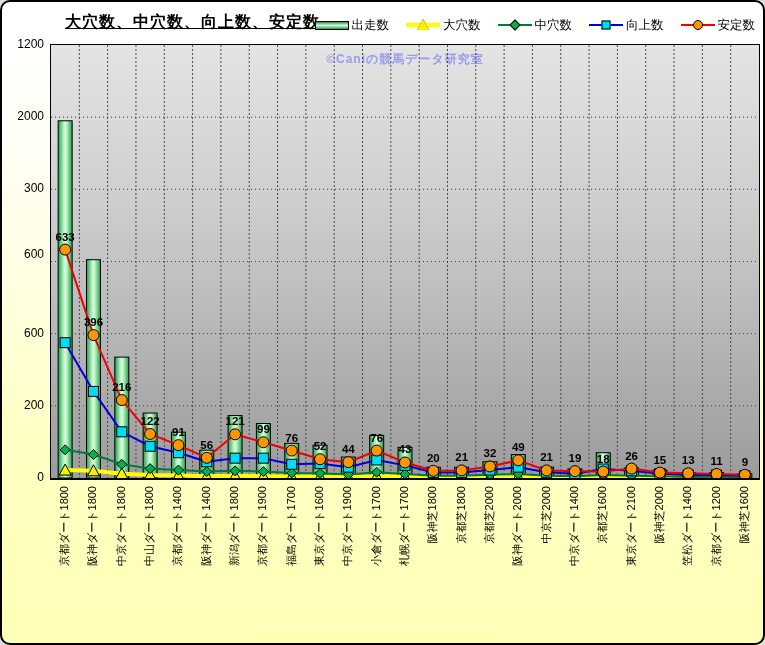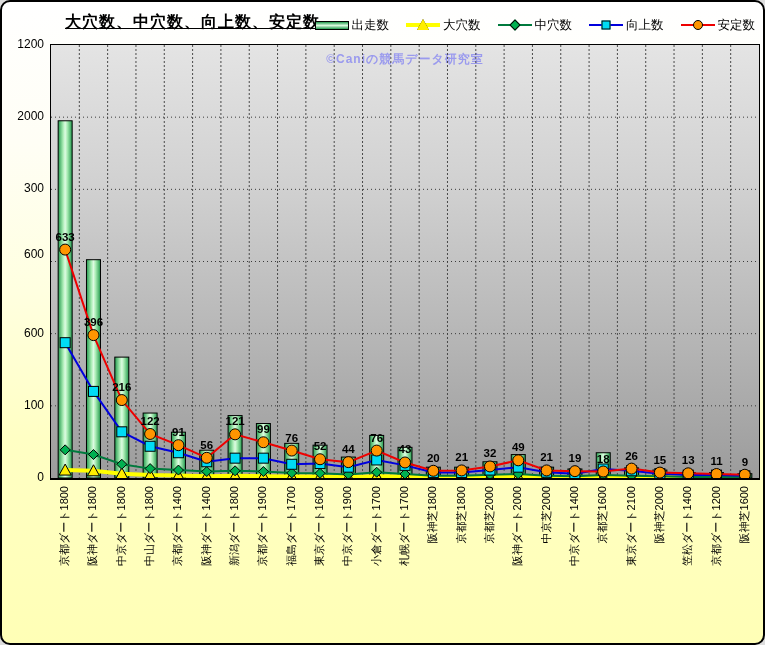--- a/index.html
+++ b/index.html
@@ -97,21 +97,21 @@
         <span class="swatch">
           <span class="line" style="background:#ee0000"></span>
           <span class="m-circle"></span>
         </span>
         <span class="legend-label">安定数</span>
       </div>
     </div>
 
   <div id="yticks">
       <div class="ytick" style="top: 468px;">0</div>
-      <div class="ytick" style="top: 395.833px;">100</div>
+      <div class="ytick" style="top: 395.833px;">200</div>
       <div class="ytick" style="top: 323.667px;">600</div>
       <div class="ytick" style="top: 245px;">600</div>
       <div class="ytick" style="top: 179.333px;">300</div>
       <div class="ytick" style="top: 107.167px;">2000</div>
       <div class="ytick" style="top: 35px;">1200</div>
     </div>
 
   <div class="plot">
     <div class="watermark">©Caniの競馬データ研究室</div>
     <svg id="plot-svg" width="708" height="433" viewBox="0 0 708 433" style="position:absolute;left:0;top:0;">

